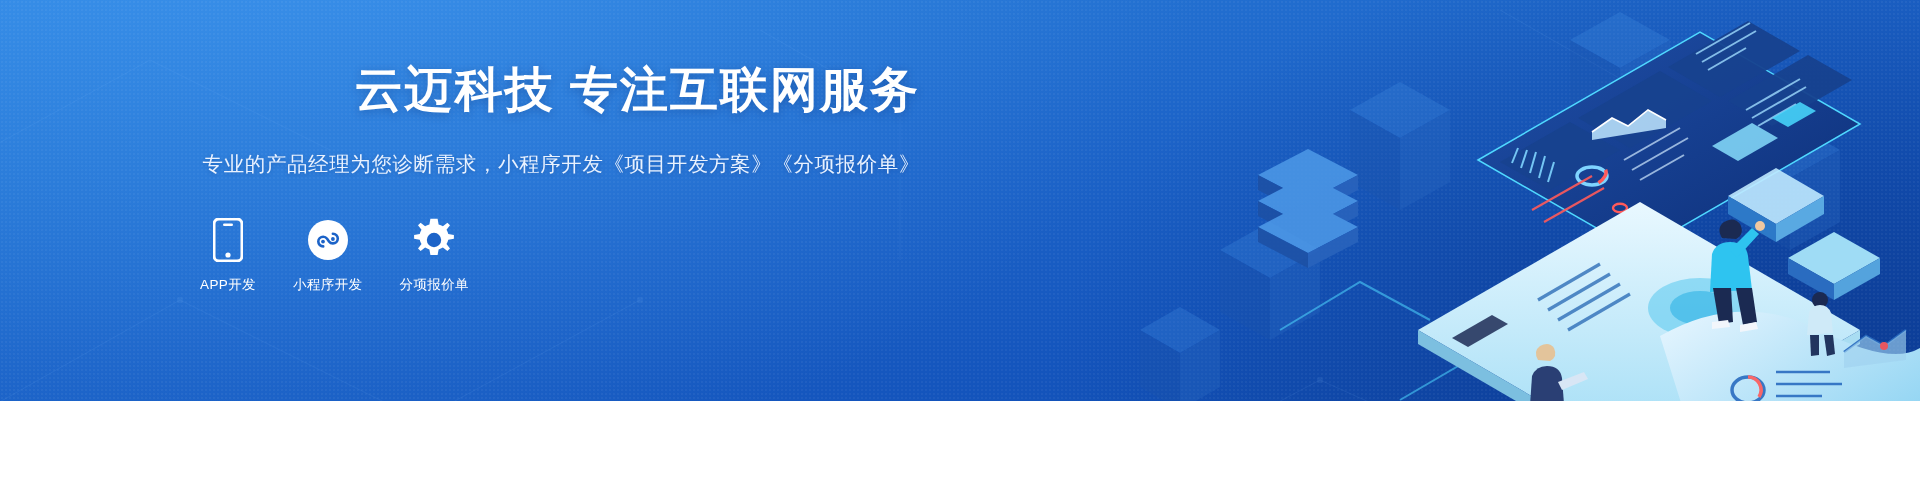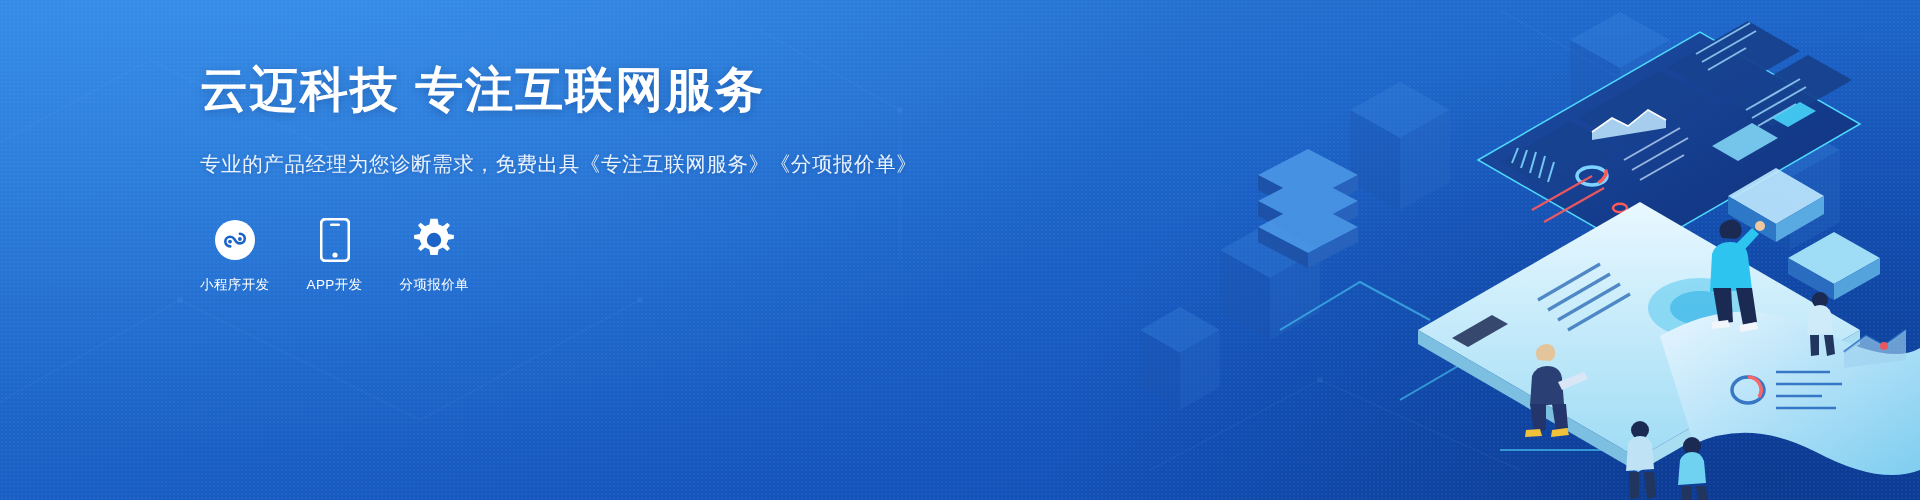--- a/index.html
+++ b/index.html
@@ -1,25 +1,26 @@
 <!DOCTYPE html>
 <html><head>
 <meta charset="utf-8">
 <style>
   * { margin:0; padding:0; box-sizing:border-box; }
   html, body {
     width:1920px; height:500px; overflow:hidden;
     font-family:"Liberation Sans","DejaVu Sans",sans-serif;
   }
   #banner {
-    position:relative; width:1920px; height:500px; overflow:hidden;
+    position:relative; width:1920px; height:401px; overflow:hidden;
     background:
       radial-gradient(ellipse 1400px 900px at 18% -20%, rgba(80,170,255,0.38) 0%, rgba(80,170,255,0) 62%),
       radial-gradient(ellipse 1100px 700px at 92% 95%, rgba(8,44,120,0.55) 0%, rgba(8,44,120,0) 65%),
       linear-gradient(168deg, #2e84e0 0%, #2575d4 22%, #1c63c8 48%, #1455bd 72%, #0f49ad 100%);
+    text-align: right;
   }
   
   #texture {
     position:absolute; inset:0;
     background-image:radial-gradient(rgba(255,255,255,0.045) 1px, transparent 1px);
     background-size:4px 4px; pointer-events:none;
   }
   
   #tech-lines { position:absolute; inset:0; opacity:.25; }
 
@@ -83,46 +84,46 @@
         <circle cx="1640" cy="90" r="3"></circle>
       <circle cx="1320" cy="380" r="3"></circle>
     </g>
   </svg>
 
   <div id="content">
 
     <h1 id="headline">云迈科技 专注互联网服务</h1>
 
     <div id="subtitle">
-      <div class="sub-line">专业的产品经理为您诊断需求，免费出具《专注互联网服务》《分项报价单》</div>
+      <div class="sub-line">专业的产品经理为您诊断需求，小程序开发《项目开发方案》《分项报价单》</div>
     </div>
 
     <div id="services">
+
+      <div class="service">
+        <span class="svc-icon">
+          <svg width="30" height="44" viewBox="0 0 30 44">
+            <rect x="1" y="1" width="28" height="42" rx="5" fill="none" stroke="#fff" stroke-width="3"></rect>
+            <rect x="10" y="5.5" width="10" height="2.6" rx="1.3" fill="#fff"></rect>
+            <circle cx="15" cy="37" r="2.6" fill="#fff"></circle>
+          </svg>
+        </span>
+        <span class="svc-label">APP开发</span>
+      </div>
 
       <div class="service">
         <span class="svc-icon">
           <svg width="42" height="42" viewBox="0 0 42 42">
             <circle cx="21" cy="21" r="20" fill="#fff"></circle>
             <path d="M16.2 27.4c-2.7 0-4.9-2.1-4.9-4.8s2.2-4.8 4.9-4.8c1.6 0 3 .8 3.9 2l1.9 2.6c.9 1.2 2.3 2 3.9 2 2.7 0 4.9-2.1 4.9-4.8s-2.2-4.8-4.9-4.8" fill="none" stroke="#1c63c8" stroke-width="2.6" stroke-linecap="round"></path>
             <circle cx="16.0" cy="22.6" r="1.9" fill="#1c63c8"></circle>
             <circle cx="25.9" cy="20.0" r="1.9" fill="#1c63c8"></circle>
           </svg>
         </span>
         <span class="svc-label">小程序开发</span>
-      </div>
-
-      <div class="service">
-        <span class="svc-icon">
-          <svg width="30" height="44" viewBox="0 0 30 44">
-            <rect x="1" y="1" width="28" height="42" rx="5" fill="none" stroke="#fff" stroke-width="3"></rect>
-            <rect x="10" y="5.5" width="10" height="2.6" rx="1.3" fill="#fff"></rect>
-            <circle cx="15" cy="37" r="2.6" fill="#fff"></circle>
-          </svg>
-        </span>
-        <span class="svc-label">APP开发</span>
       </div>
 
 
 
       <div class="service">
         <span class="svc-icon">
           <svg width="44" height="44" viewBox="0 0 44 44">
             <path fill="#fff" d="M22 0.8 l3.6 0 1.0 5.6 a16.4 16.4 0 0 1 4.3 1.8 l4.5-3.5 2.6 2.6 -3.5 4.5 a16.4 16.4 0 0 1 1.8 4.3 l5.6 1.0 0 3.6 -5.6 1.0 a16.4 16.4 0 0 1 -1.8 4.3 l3.5 4.5 -2.6 2.6 -4.5-3.5 a16.4 16.4 0 0 1 -4.3 1.8 l-1.0 5.6 -3.6 0 -3.6 0 -1.0-5.6 a16.4 16.4 0 0 1 -4.3-1.8 l-4.5 3.5 -2.6-2.6 3.5-4.5 a16.4 16.4 0 0 1 -1.8-4.3 l-5.6-1.0 0-3.6 5.6-1.0 a16.4 16.4 0 0 1 1.8-4.3 l-3.5-4.5 2.6-2.6 4.5 3.5 a16.4 16.4 0 0 1 4.3-1.8 l1.0-5.6 z"></path>
             <circle cx="22" cy="22" r="7.2" fill="#1c63c8"></circle>
           </svg>

